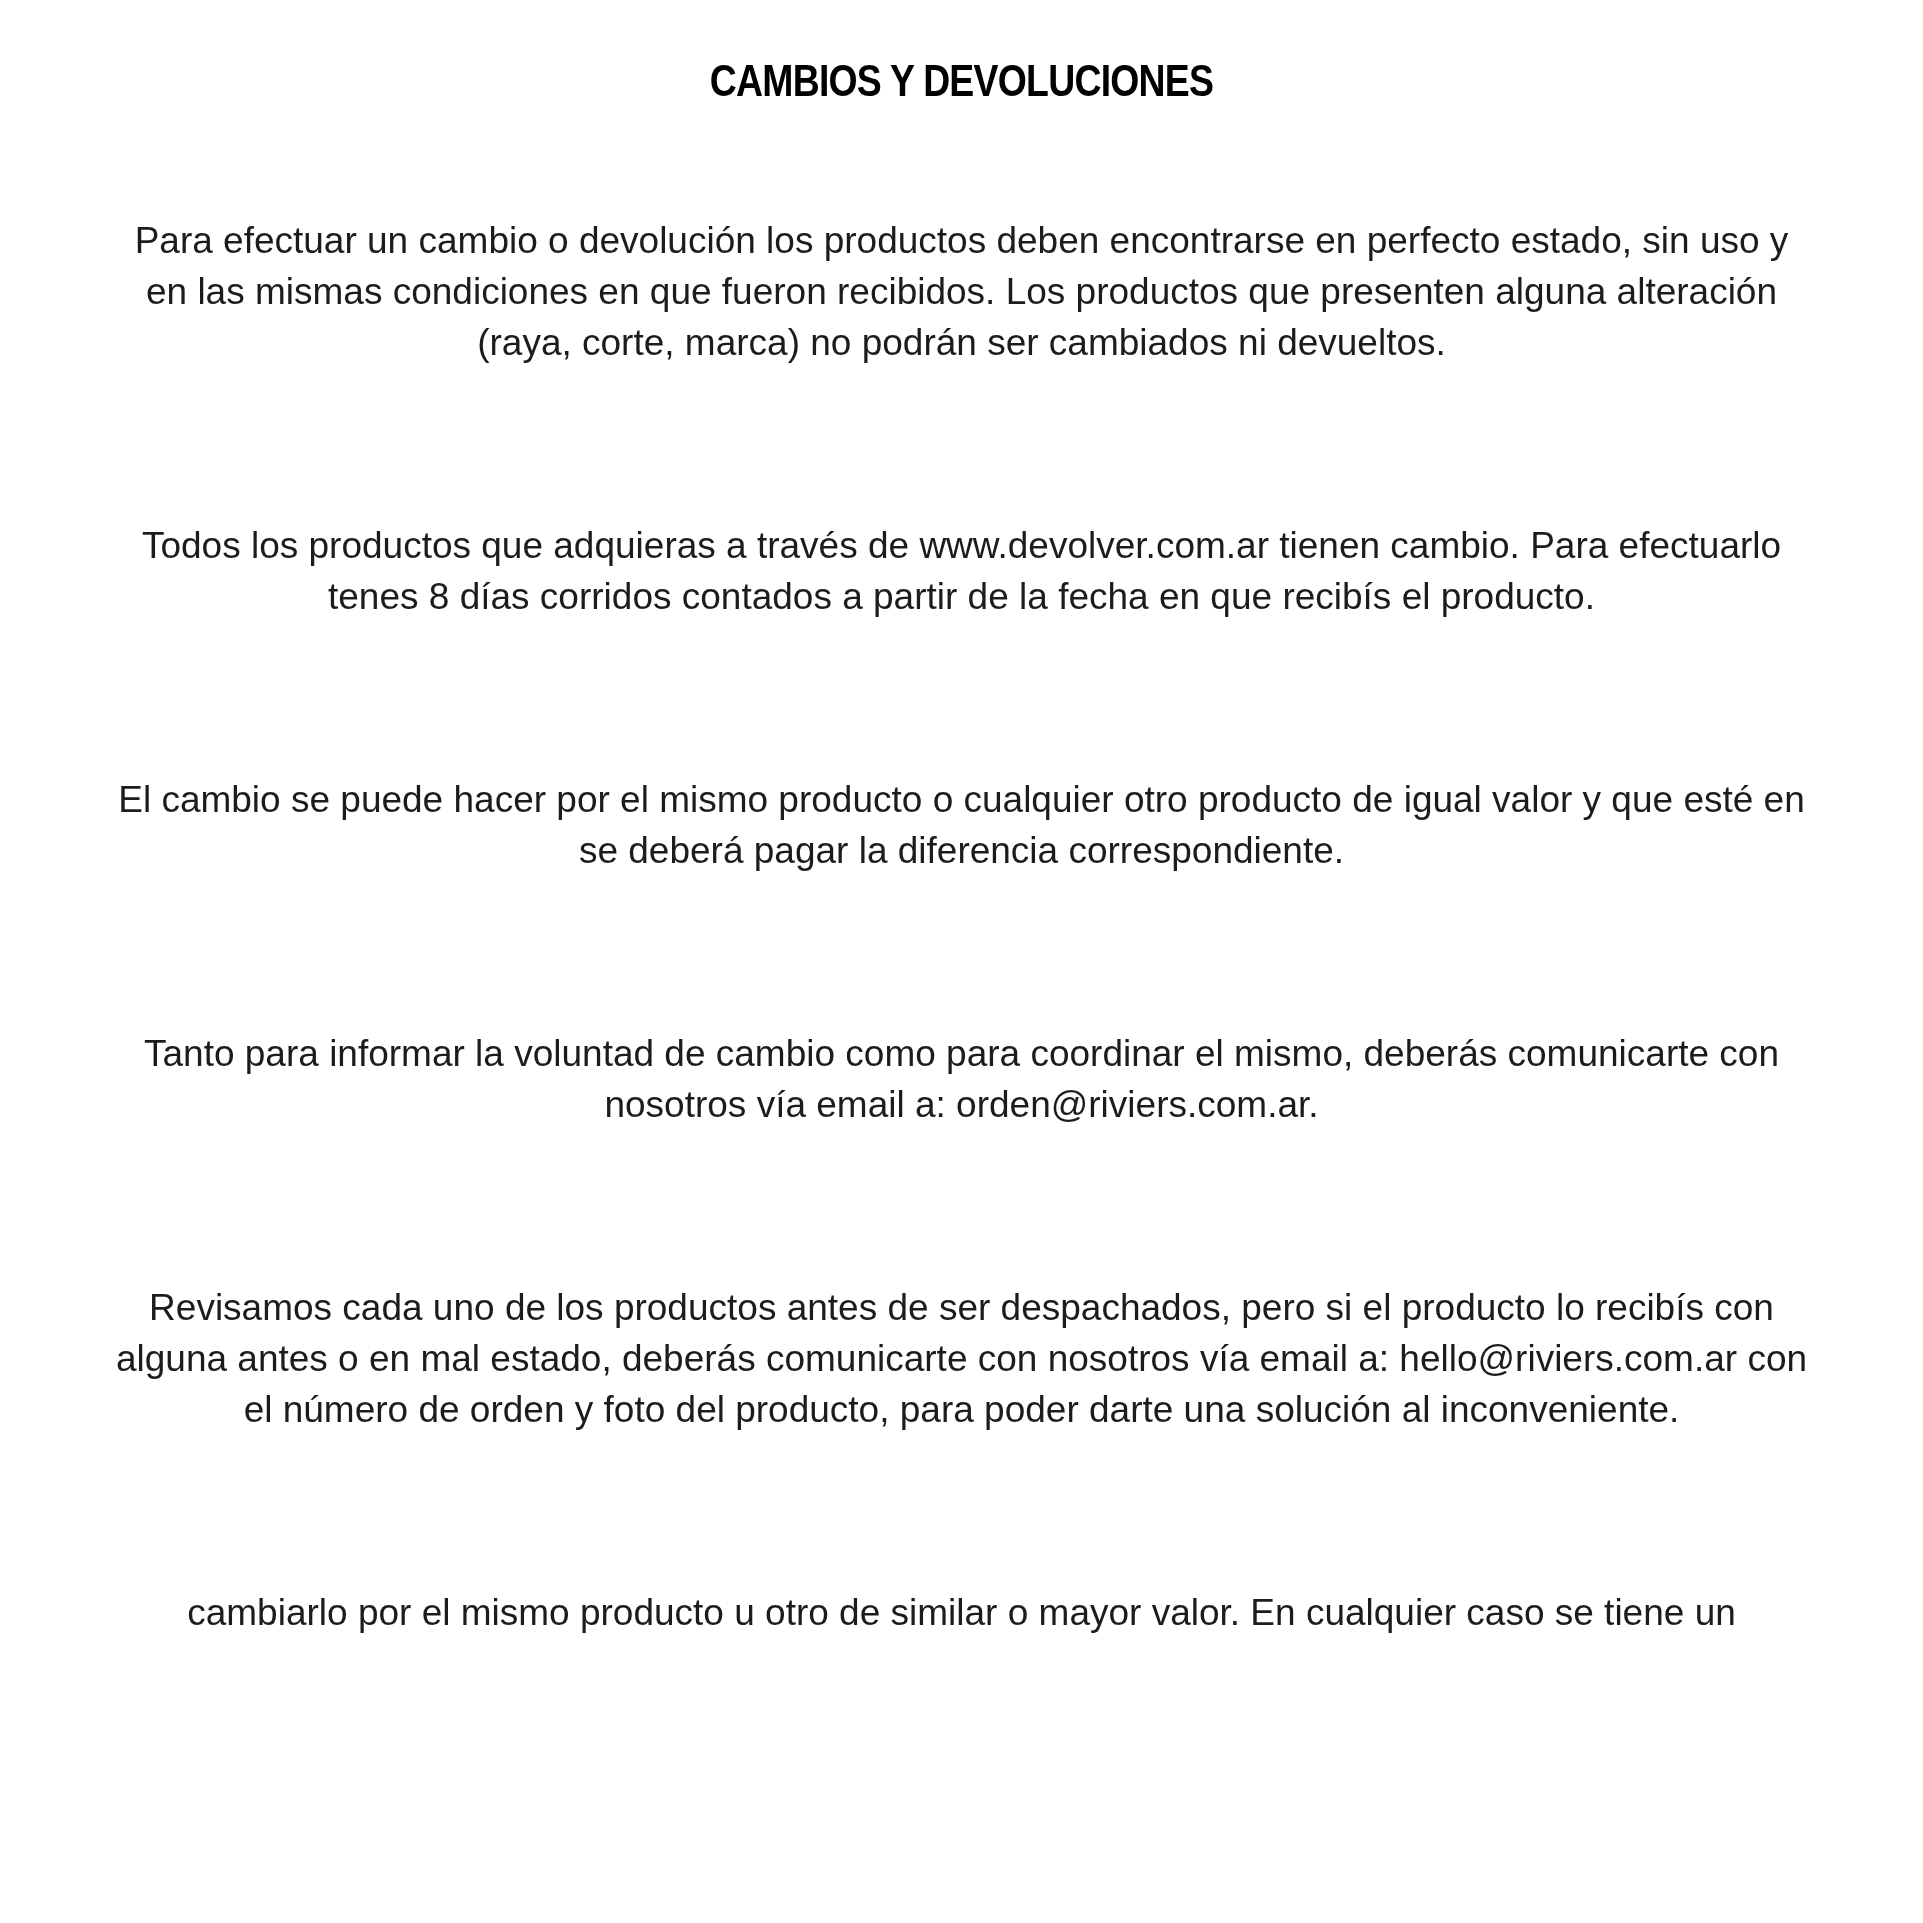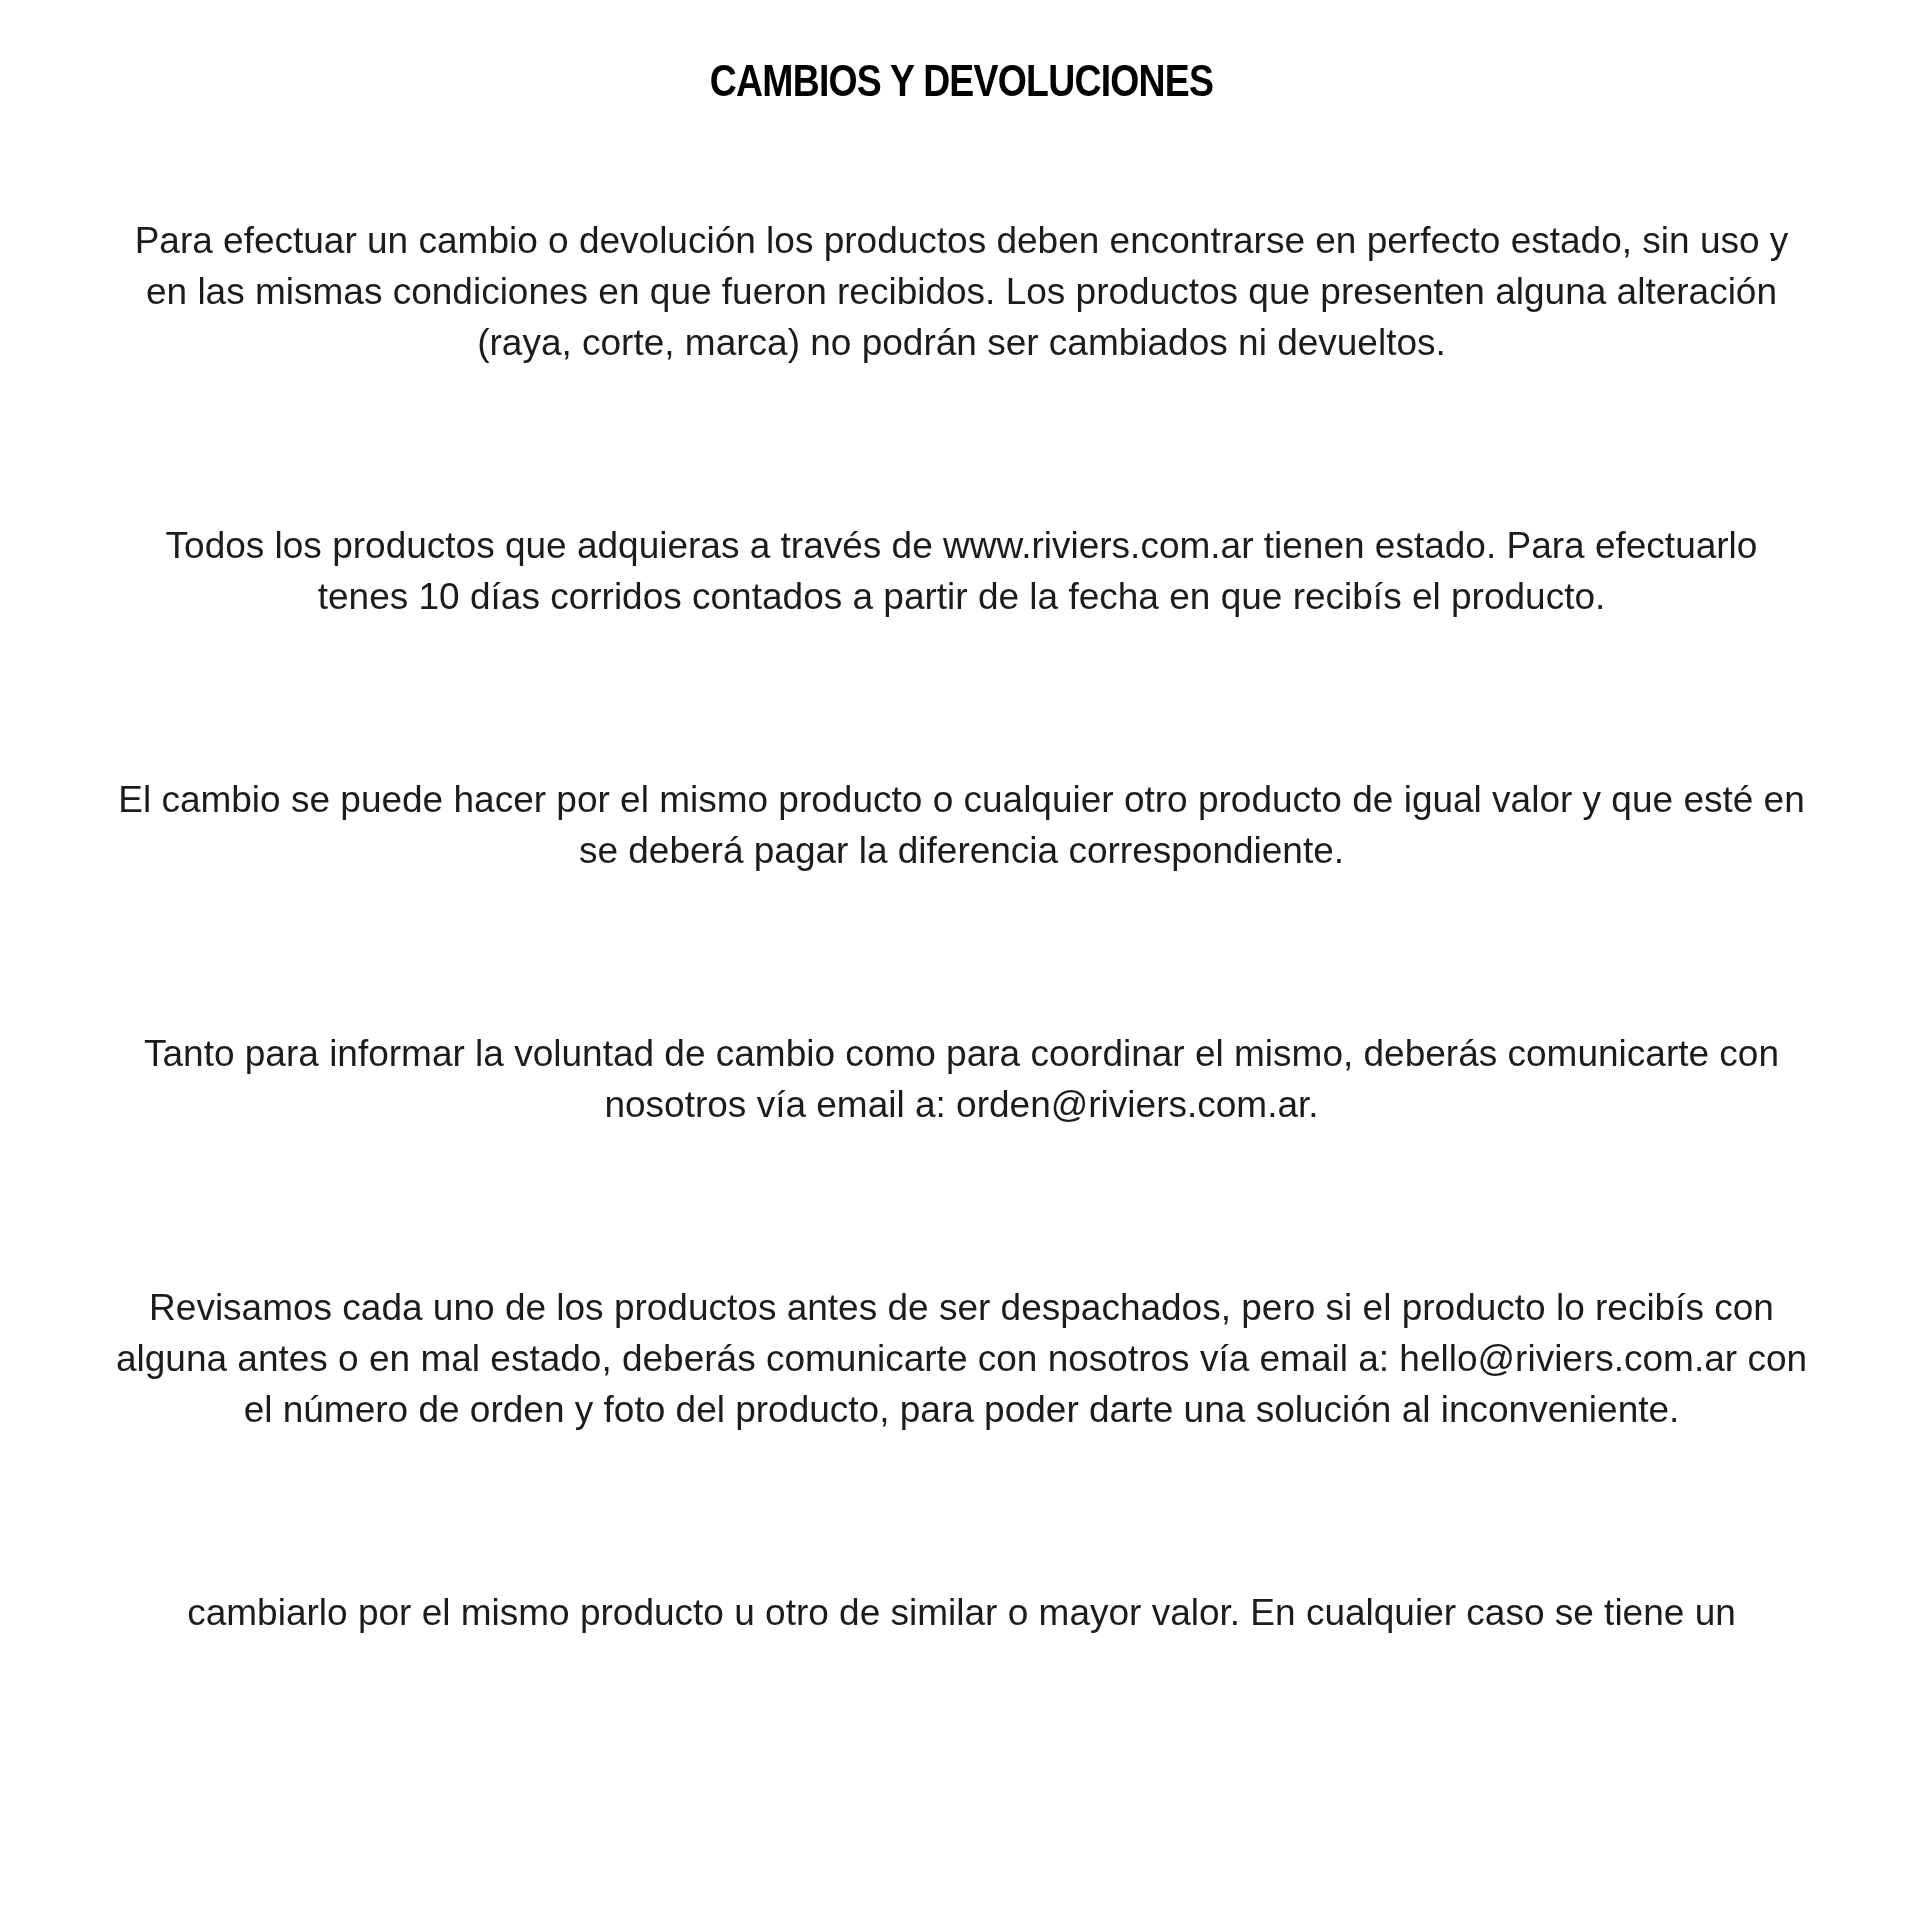--- a/index.html
+++ b/index.html
@@ -56,22 +56,22 @@
 
   <div class="content">
 
     <div class="paragraph">
       <div class="line">Para efectuar un cambio o devolución los productos deben encontrarse en perfecto estado, sin uso y</div>
       <div class="line">en las mismas condiciones en que fueron recibidos. Los productos que presenten alguna alteración</div>
       <div class="line">(raya, corte, marca) no podrán ser cambiados ni devueltos.</div>
     </div>
 
     <div class="paragraph">
-      <div class="line">Todos los productos que adquieras a través de www.riviers.com.ar tienen estado. Para efectuarlo</div>
-      <div class="line">tenes 10 días corridos contados a partir de la fecha en que recibís el producto.</div>
+      <div class="line">Todos los productos que adquieras a través de www.devolver.com.ar tienen cambio. Para efectuarlo</div>
+      <div class="line">tenes 8 días corridos contados a partir de la fecha en que recibís el producto.</div>
     </div>
 
     <div class="paragraph">
       <div class="line">El cambio se puede hacer por el mismo producto o cualquier otro producto de igual valor y que esté en</div>
       <div class="line">se deberá pagar la diferencia correspondiente.</div>
     </div>
 
     <div class="paragraph">
       <div class="line">Tanto para informar la voluntad de cambio como para coordinar el mismo, deberás comunicarte con</div>
       <div class="line">nosotros vía email a: orden@riviers.com.ar.</div>

